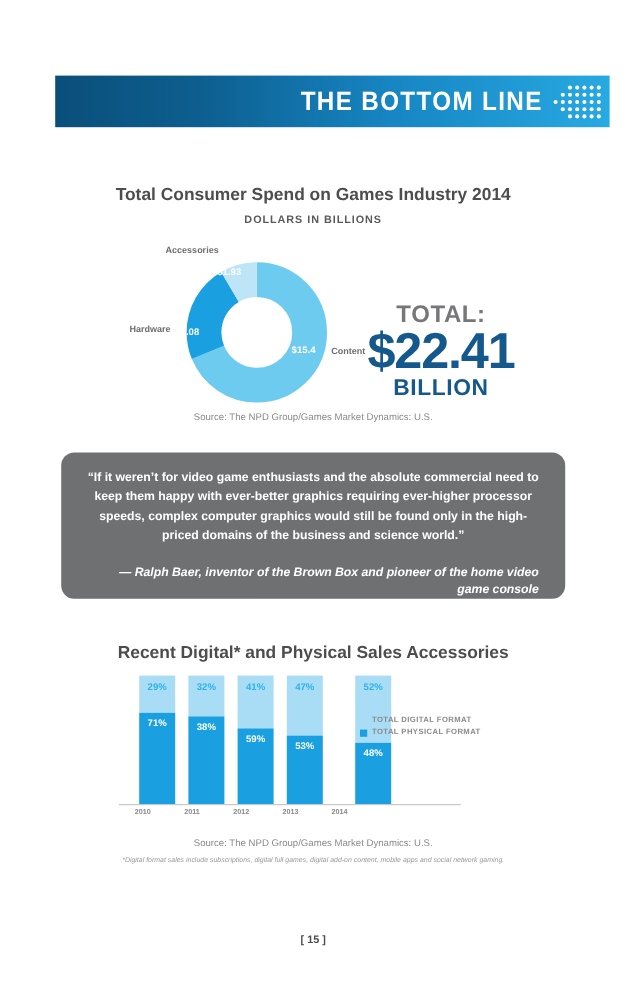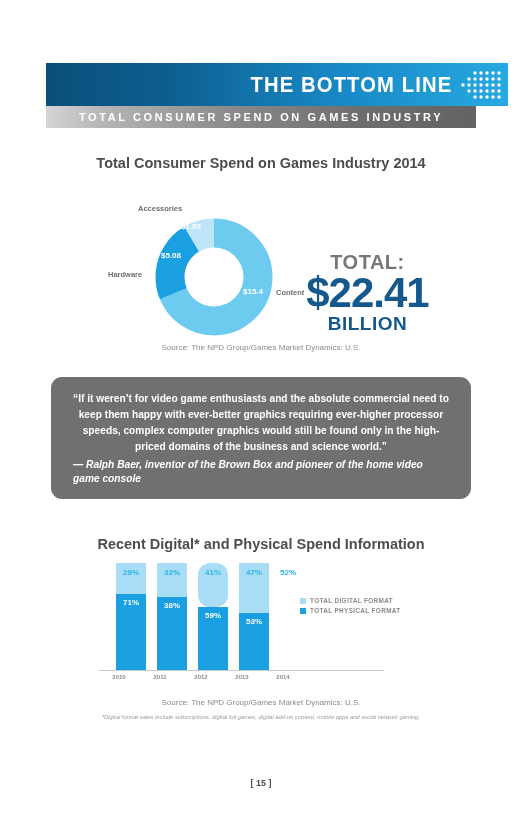--- a/index.html
+++ b/index.html
@@ -107,21 +107,21 @@
   .lbl-content     { left: 276px; top: 288px; }
 
   .donut-value {
     position: absolute;
     font-size: 8px;
     font-weight: bold;
     color: #ffffff;
     white-space: nowrap;
   }
   .val-accessories { left: 181px; top: 222px; }
-  .val-hardware    { left: 146px; top: 251px; margin-left: 15px; }
+  .val-hardware    { left: 146px; top: 272px; }
   .val-content     { left: 243px; top: 287px; }
 
   .total-block {
     position: absolute;
     left: 300px;
     top: 224px;
     width: 135px;
     text-align: center;
   }
   .total-word {
@@ -176,22 +176,22 @@
     font-weight: bold;
     line-height: 16px;
     text-align: center;
   }
   .quote-attr {
     color: #ffffff;
     font-size: 10.2px;
     font-weight: bold;
     font-style: italic;
     line-height: 14px;
-    text-align: left;
-    margin-top: 3px;
+    text-align: right;
+    margin-top: 16px;
   }
 
   
   .bar-title {
     position: absolute;
     left: 0; right: 0;
     top: 536px;
     text-align: center;
     font-size: 14.5px;
     font-weight: bold;
@@ -337,25 +337,23 @@
           <circle cx="33" cy="27" r="1.7"></circle>
         <circle cx="39" cy="3" r="1.7"></circle>
           <circle cx="39" cy="9" r="1.7"></circle>
           <circle cx="39" cy="15" r="1.7"></circle>
           <circle cx="39" cy="21" r="1.7"></circle>
           <circle cx="39" cy="27" r="1.7"></circle>
       </g>
     </svg>
   </div>
 
-  <div class="subheader-band">
-    <div class="subheader-text">TOTAL CONSUMER SPEND ON GAMES INDUSTRY</div>
-  </div>
 
   <div class="donut-title">Total Consumer Spend on Games Industry 2014</div>
+  <div class="donut-subtitle">DOLLARS IN BILLIONS</div>
 
   <div class="donut-wrap">
     <svg width="118" height="118" viewBox="0 0 118 118">
 
       <circle cx="59" cy="59" r="44" fill="none" stroke="#6ecbf0" stroke-width="29" stroke-dasharray="189.9 86.5" stroke-dashoffset="0" transform="rotate(-90 59 59)"></circle>
 
       <circle cx="59" cy="59" r="44" fill="none" stroke="#1aa0e0" stroke-width="29" stroke-dasharray="62.7 213.7" stroke-dashoffset="-189.9" transform="rotate(-90 59 59)"></circle>
 
       <circle cx="59" cy="59" r="44" fill="none" stroke="#bee4f7" stroke-width="29" stroke-dasharray="23.8 252.6" stroke-dashoffset="-252.6" transform="rotate(-90 59 59)"></circle>
     </svg>
@@ -375,56 +373,56 @@
     <div class="total-unit">BILLION</div>
   </div>
 
   <div class="donut-source">Source: The NPD Group/Games Market Dynamics: U.S.</div>
 
   <div class="quote-box">
     <div class="quote-text">“If it weren’t for video game enthusiasts and the absolute commercial need to keep them happy with ever-better graphics requiring ever-higher processor speeds, complex computer graphics would still be found only in the high-priced domains of the business and science world.”</div>
     <div class="quote-attr">— Ralph Baer, inventor of the Brown Box and pioneer of the home video game console</div>
   </div>
 
-  <div class="bar-title">Recent Digital* and Physical Spend Information</div>
+  <div class="bar-title">Recent Digital* and Physical Sales Accessories</div>
 
   <div class="barchart">
     <div class="bar-col" style="left:0px;">
       <div class="seg-digital" style="height:29%;">
         <span class="seg-lbl">29%</span>
       </div>
       <div class="seg-physical">
         <span class="seg-lbl">71%</span>
       </div>
     </div>
     <div class="bar-col" style="left:41px;">
       <div class="seg-digital" style="height:32%;">
         <span class="seg-lbl">32%</span>
       </div>
       <div class="seg-physical">
         <span class="seg-lbl">38%</span>
       </div>
     </div>
     <div class="bar-col" style="left:82px;">
-      <div class="seg-digital" style="height:41%;border-radius:12px;">
+      <div class="seg-digital" style="height:41%;">
         <span class="seg-lbl">41%</span>
       </div>
       <div class="seg-physical">
         <span class="seg-lbl">59%</span>
       </div>
     </div>
     <div class="bar-col" style="left:123px;">
       <div class="seg-digital" style="height:47%;">
         <span class="seg-lbl">47%</span>
       </div>
       <div class="seg-physical">
         <span class="seg-lbl">53%</span>
       </div>
     </div>
-    <div class="bar-col" style="left:149px;align-items:center;">
+    <div class="bar-col" style="left:180px;">
       <div class="seg-digital" style="height:52%;">
         <span class="seg-lbl">52%</span>
       </div>
       <div class="seg-physical">
         <span class="seg-lbl">48%</span>
       </div>
     </div>
   </div>
 
   <div class="bar-axis"></div>

